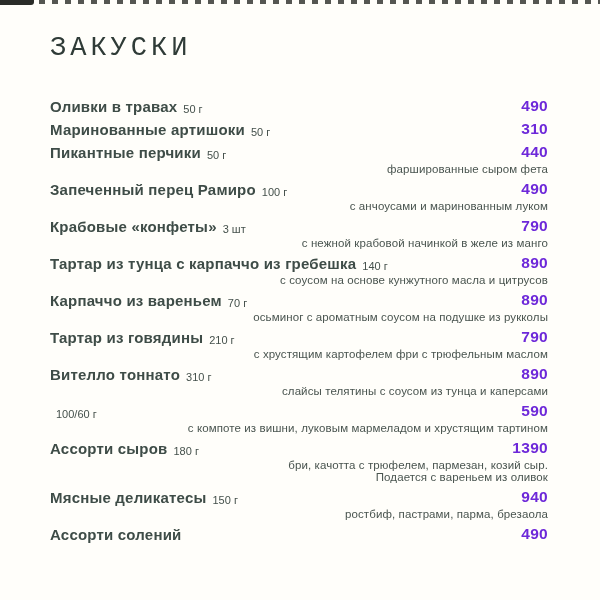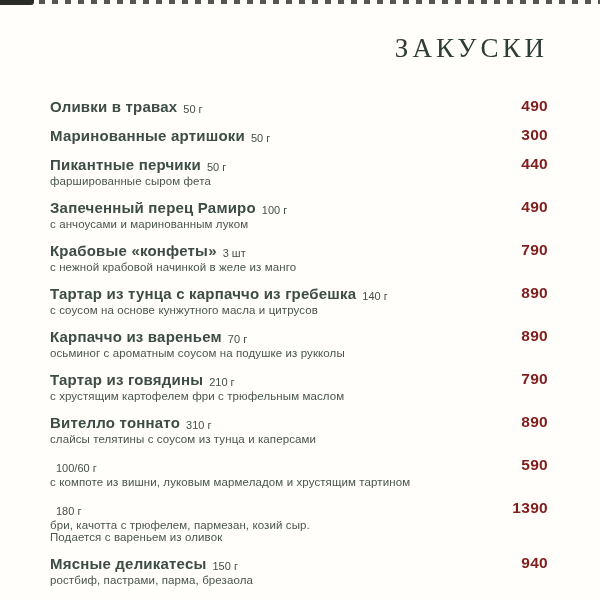--- a/index.html
+++ b/index.html
@@ -28,34 +28,34 @@
     position: absolute;
     top: 0; left: 0;
     width: 34px; height: 5px;
     background: #2a2c28;
     border-radius: 0 0 3px 0;
   }
   .page {
     padding: 33px 52px 0 50px;
   }
   .page-title {
-    text-align: right;
-    font-family: Liberation Serif, serif;
+    text-align: left;
+    font-family: Liberation Mono, monospace;
     font-size: 27px;
     font-weight: 400;
     letter-spacing: 4px;
     color: #2F3B37;
     line-height: 30px;
     margin: 0 0 0 0;
   }
   .menu {
     margin-top: 34px;
   }
   .item + .item {
-    margin-top: 11px;
+    margin-top: 5px;
   }
   .row {
     display: flex;
     align-items: flex-end;
   }
   .name {
     font-size: 15px;
     font-weight: 700;
     color: #3E4C47;
     line-height: 16px;
@@ -66,33 +66,34 @@
     font-size: 11px;
     font-weight: 400;
     color: #44504B;
     margin-left: 6px;
     white-space: nowrap;
   }
   .price {
     margin-left: auto;
     font-size: 15.5px;
     font-weight: 700;
-    color: #7f1d1d;
+    color: #6d28d9;
     letter-spacing: 0.3px;
   }
   .desc {
     margin-top: 2px;
     font-size: 11.5px;
     font-weight: 400;
     color: #49544F;
     line-height: 12px;
     letter-spacing: 0.1px;
   }
   .desc div {
     line-height: 12px;
+    text-align: right;
   }
 </style>
 </head>
 <body>
 
 <div class="top-edge"></div>
 <div class="top-edge-corner"></div>
 
 <div class="page">
   <h1 class="page-title">ЗАКУСКИ</h1>
@@ -104,21 +105,21 @@
       <span class="weight">50 г</span>
       <span class="price">490</span>
     </div>
 
   </div>
 
   <div class="item">
     <div class="row">
       <span class="name">Маринованные артишоки</span>
       <span class="weight">50 г</span>
-      <span class="price">300</span>
+      <span class="price">310</span>
     </div>
 
   </div>
 
   <div class="item">
     <div class="row">
       <span class="name">Пикантные перчики</span>
       <span class="weight">50 г</span>
       <span class="price">440</span>
     </div>
@@ -198,20 +199,21 @@
       <span class="weight">100/60 г</span>
       <span class="price">590</span>
     </div>
     <div class="desc">
           <div>с компоте из вишни, луковым мармеладом и хрустящим тартином</div>
         </div>
   </div>
 
   <div class="item">
     <div class="row">
+      <span class="name">Ассорти сыров</span>
       <span class="weight">180 г</span>
       <span class="price">1390</span>
     </div>
     <div class="desc">
           <div>бри, качотта с трюфелем, пармезан, козий сыр.</div>
           <div>Подается с вареньем из оливок</div>
         </div>
   </div>
 
   <div class="item">

